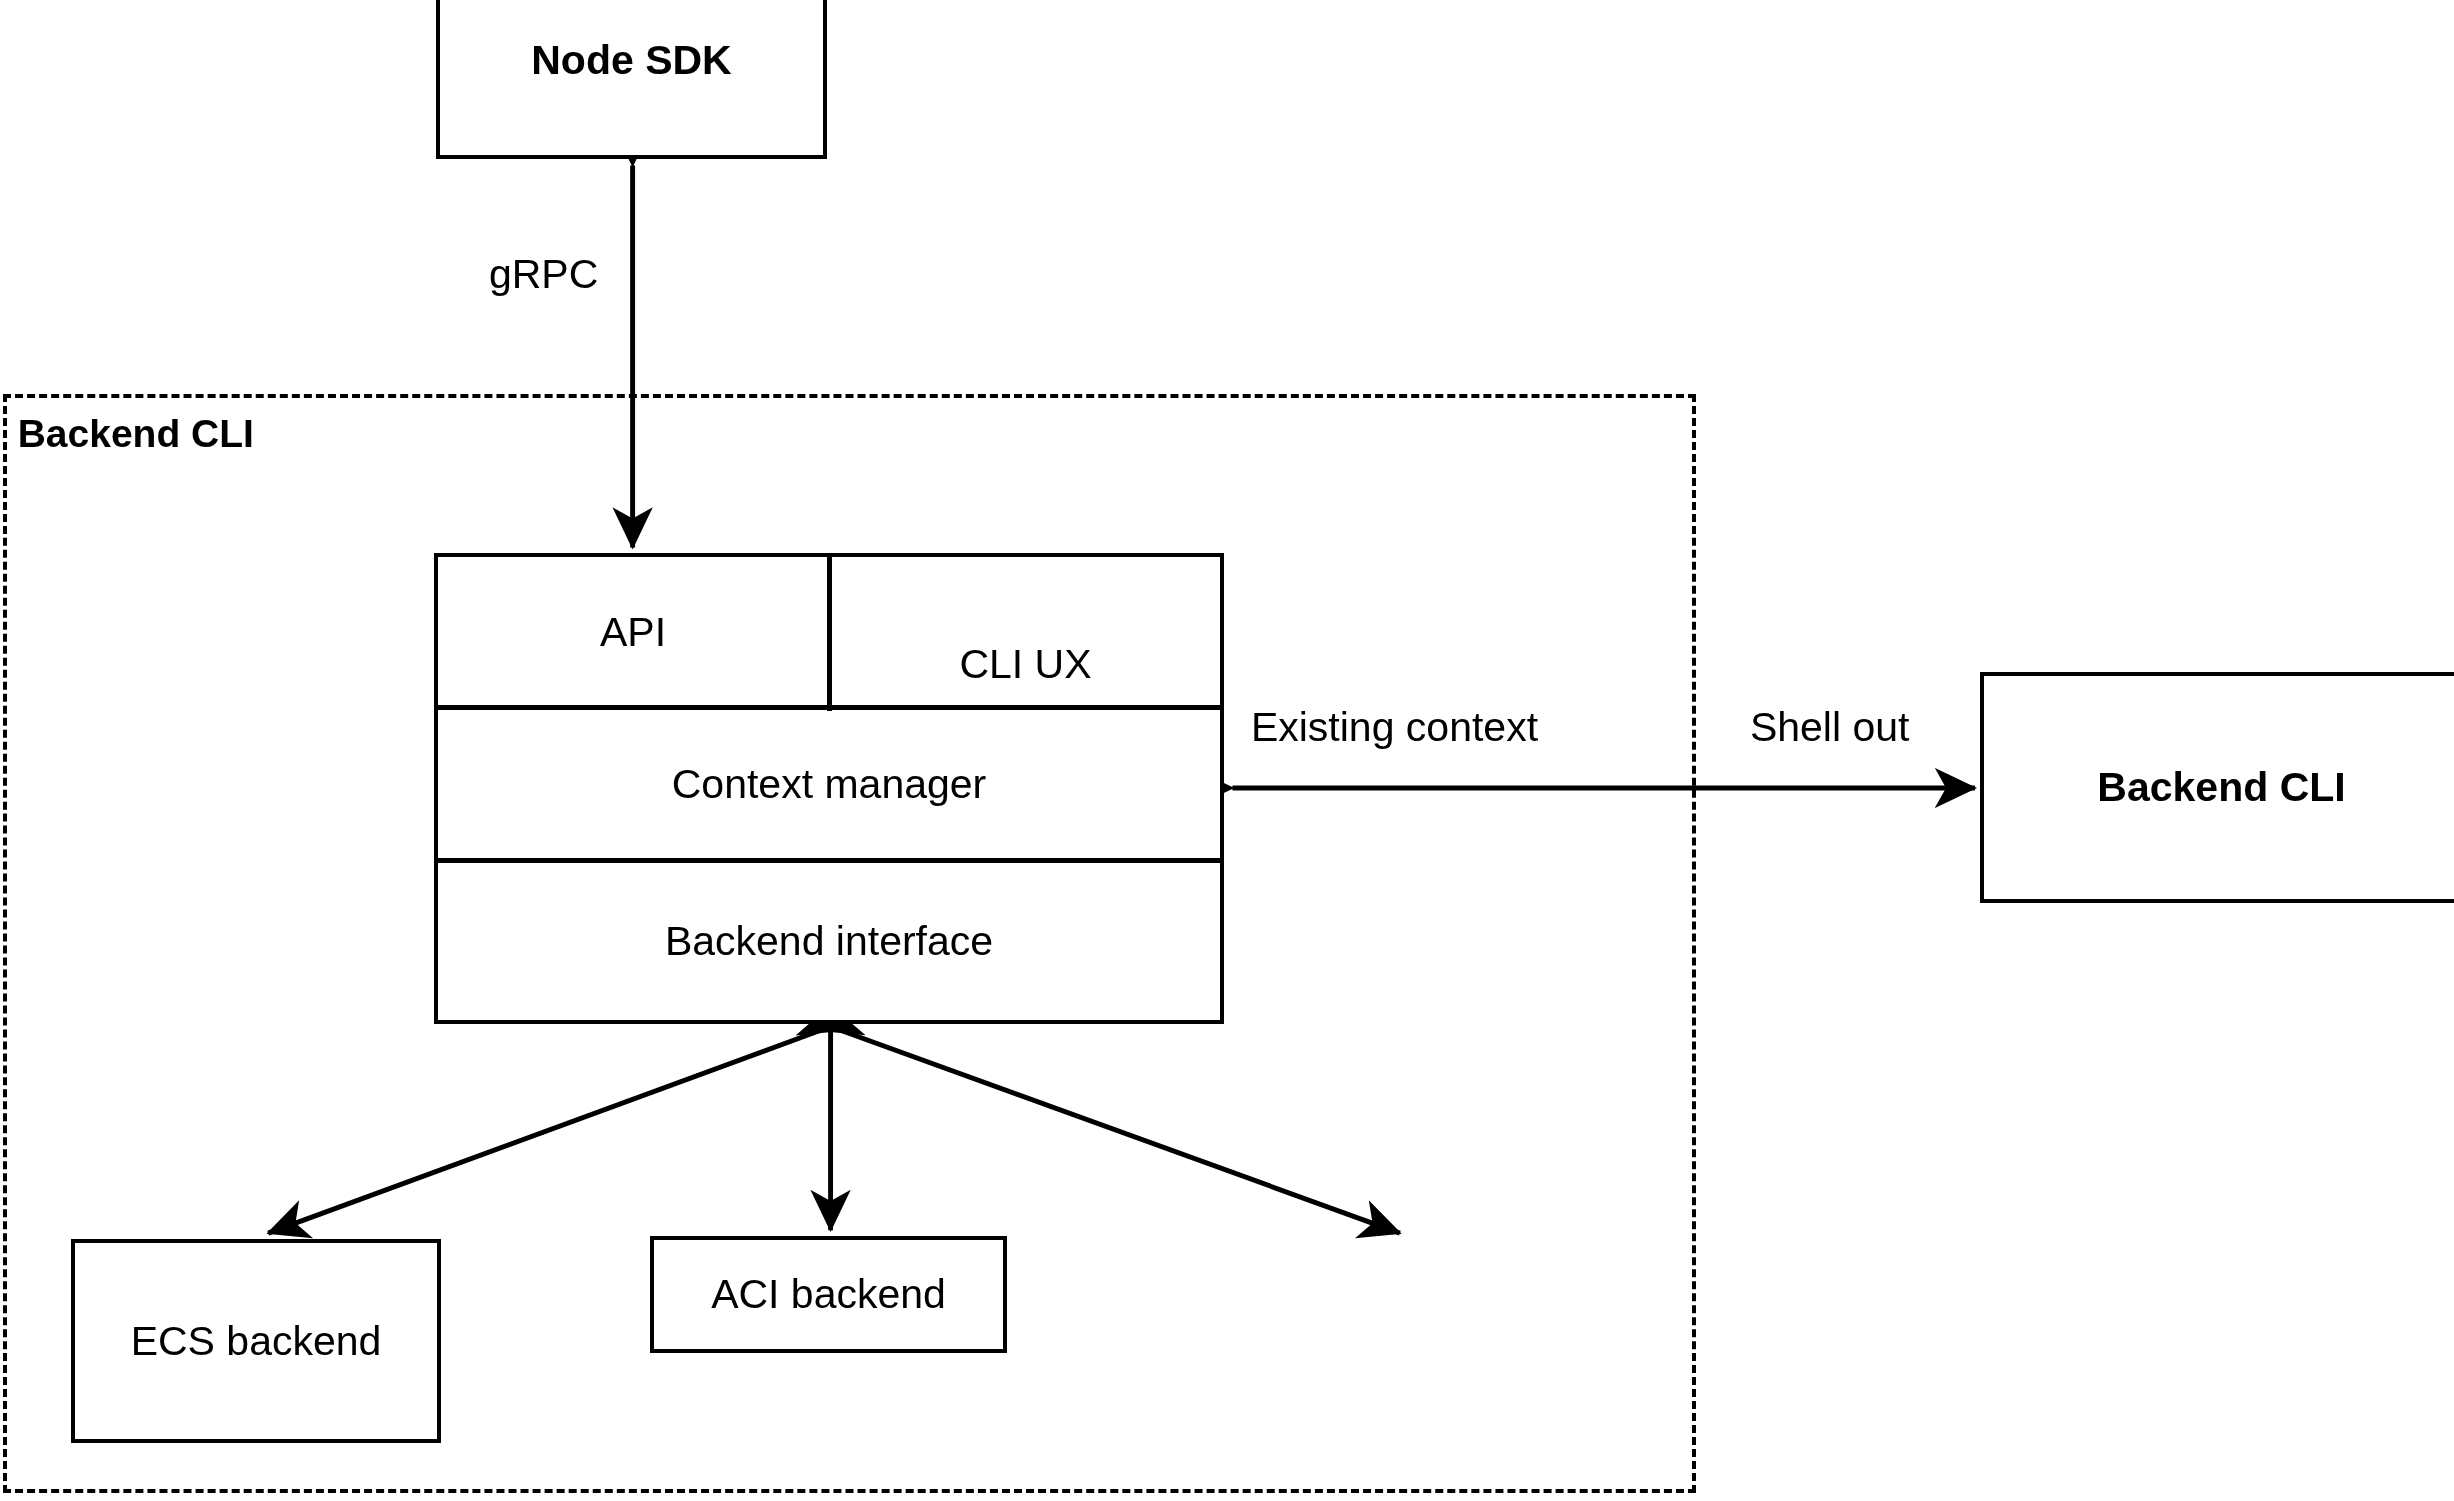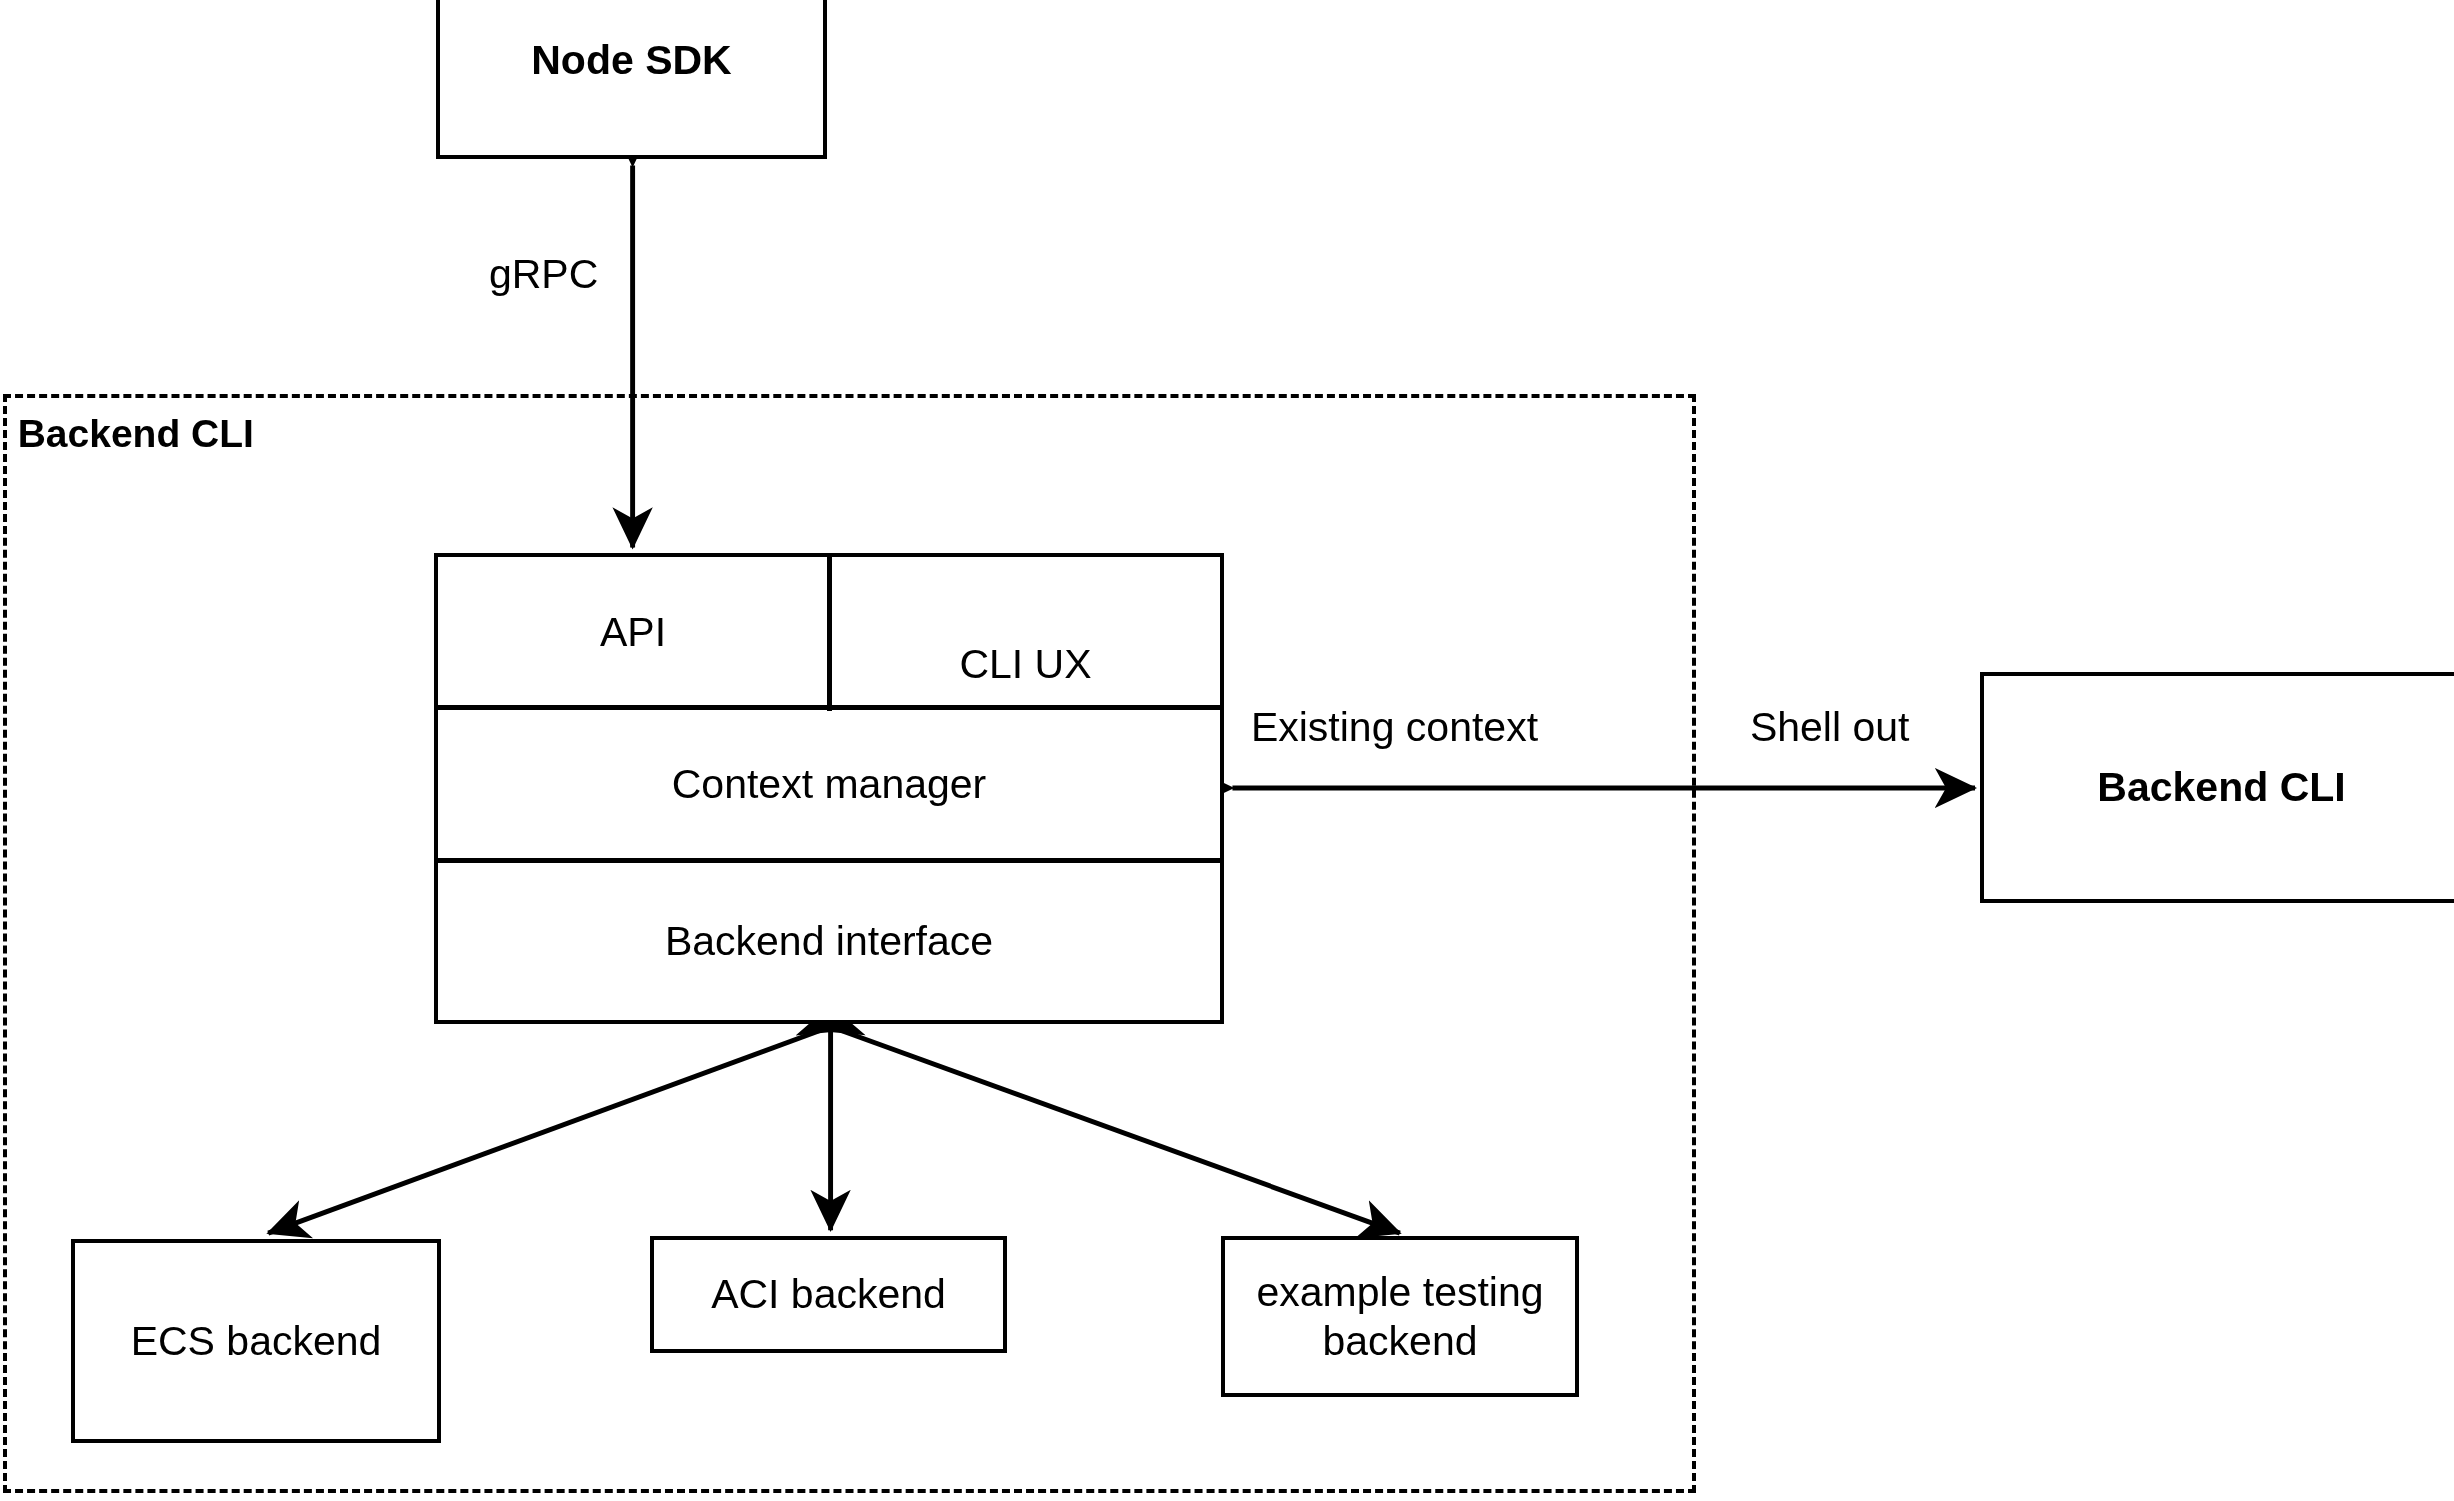--- a/index.html
+++ b/index.html
@@ -149,19 +149,15 @@
   </div>
 
   <div class="node-box" style="left:71px; top:1239px; width:370px; height:204px;">
     <span>ECS backend</span>
   </div>
 
   <div class="node-box" style="left:650px; top:1236px; width:357px; height:117px;">
     <span>ACI backend</span>
   </div>
 
-  <div class="node-box" style="left:1221px; top:1236px; width:358px; height:161px; flex-direction:column;">
-    <span>example testing</span>
-    <span>backend</span>
-  </div>
 
 </div>
 
 
 </body></html>

